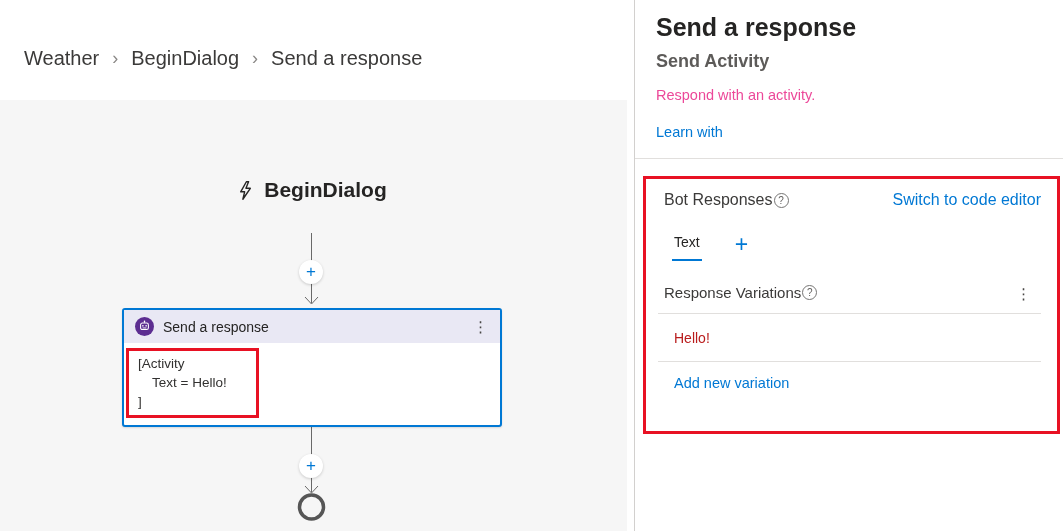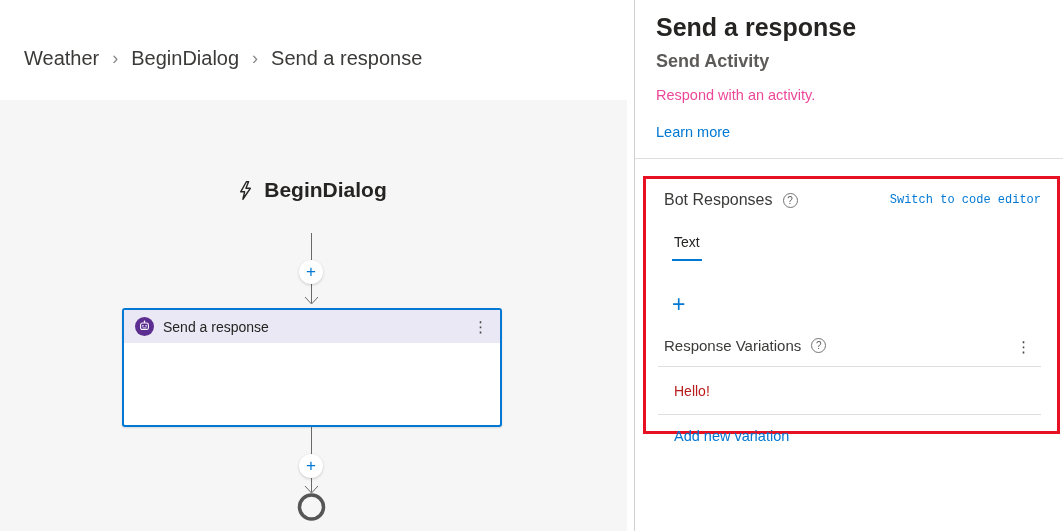--- a/index.html
+++ b/index.html
@@ -50,26 +50,26 @@
   .panel-title { font-size:25px; font-weight:700; color:#252423; }
   .panel-sub { margin-top:9px; font-size:18px; font-weight:700; color:#5d5b59; }
   .panel-desc { margin-top:15px; font-size:14.5px; color:#ec4899; }
   .link { color:#0078d4; cursor:pointer; text-decoration:none; }
   .panel-learn { display:inline-block; margin-top:21px; font-size:14.5px; }
   .panel-divider { margin-top:17px; border-bottom:1px solid #e1dfdd; }
 
   .red-section { margin:17px 3px 0 8px; border:3px solid #e81123;
                  padding:12px 16px 0 12px; height:258px; }
   .br-header { display:flex; justify-content:space-between; align-items:center; padding-left:6px; }
-  .section-label { font-size:16px; color:#3b3a39; display:flex; align-items:center; gap:10px; }
+  .section-label { font-size:16px; color:#3b3a39; display:flex; align-items:center; gap:1px; }
   .help-icon { display:inline-flex; align-items:center; justify-content:center; width:15px;
                height:15px; border:1px solid #767574; border-radius:50%; font-size:10px;
                color:#605e5c; cursor:pointer; }
-  .switch-link { font-size:12px;font-family:Liberation Mono, monospace; }
-  .tab-row { margin-top:25px; padding-left:14px; display:flex; align-items:flex-start; gap:33px;flex-direction:column; }
+  .switch-link { font-size:16px; }
+  .tab-row { margin-top:25px; padding-left:14px; display:flex; align-items:flex-start; gap:33px; }
   .tab { font-size:14px; color:#252423; padding:0 2px 9px 2px; border-bottom:2.5px solid #0078d4;
          cursor:pointer; }
   .tab-add { color:#0078d4; font-size:23px; font-weight:300; line-height:20px; cursor:pointer;
              background:none; border:none; font-family:inherit; }
   .rv-header { margin-top:23px; display:flex; justify-content:space-between; align-items:flex-end;
                padding:0 8px 0 6px; }
   .rv-label { font-size:15px; }
   .inner-divider { border-bottom:1px solid #e1dfdd; margin-top:12px; }
   .variation-row { padding:16px 0 15px 16px; font-size:14px; color:#b91c1c; cursor:text; }
   .add-row { padding:13px 0 0 16px; font-size:14.5px; }
@@ -118,30 +118,37 @@
               <circle cx="8" cy="1.6" r="1" fill="#fff"></circle>
               <rect x="3.2" y="3.8" width="9.6" height="8" rx="2.2" fill="none" stroke="#fff" stroke-width="1.3"></rect>
               <circle cx="6" cy="7.2" r="1" fill="#fff"></circle>
               <circle cx="10" cy="7.2" r="1" fill="#fff"></circle>
               <line x1="5.6" y1="9.8" x2="10.4" y2="9.8" stroke="#fff" stroke-width="1.1"></line>
             </svg>
           </span>
           <span class="node-title">Send a response</span>
           <button class="dots">⋮</button>
         </div>
+        <div class="node-body">
+          <div class="code-annotation">
+            <div class="code-line">[Activity</div>
+            <div class="code-line code-indent">Text = Hello!</div>
+            <div class="code-line">]</div>
+          </div>
+        </div>
       </div>
     </div>
   </div>
 
   <div class="panel">
     <div class="panel-top">
       <div class="panel-title">Send a response</div>
       <div class="panel-sub">Send Activity</div>
       <div class="panel-desc">Respond with an activity.</div>
-      <a class="link panel-learn">Learn more</a>
+      <a class="link panel-learn">Learn with</a>
     </div>
     <div class="panel-divider"></div>
 
     <div class="red-section">
       <div class="br-header">
         <span class="section-label">
           <span>Bot Responses</span>
           <span class="help-icon">?</span>
         </span>
         <a class="link switch-link">Switch to code editor</a>

